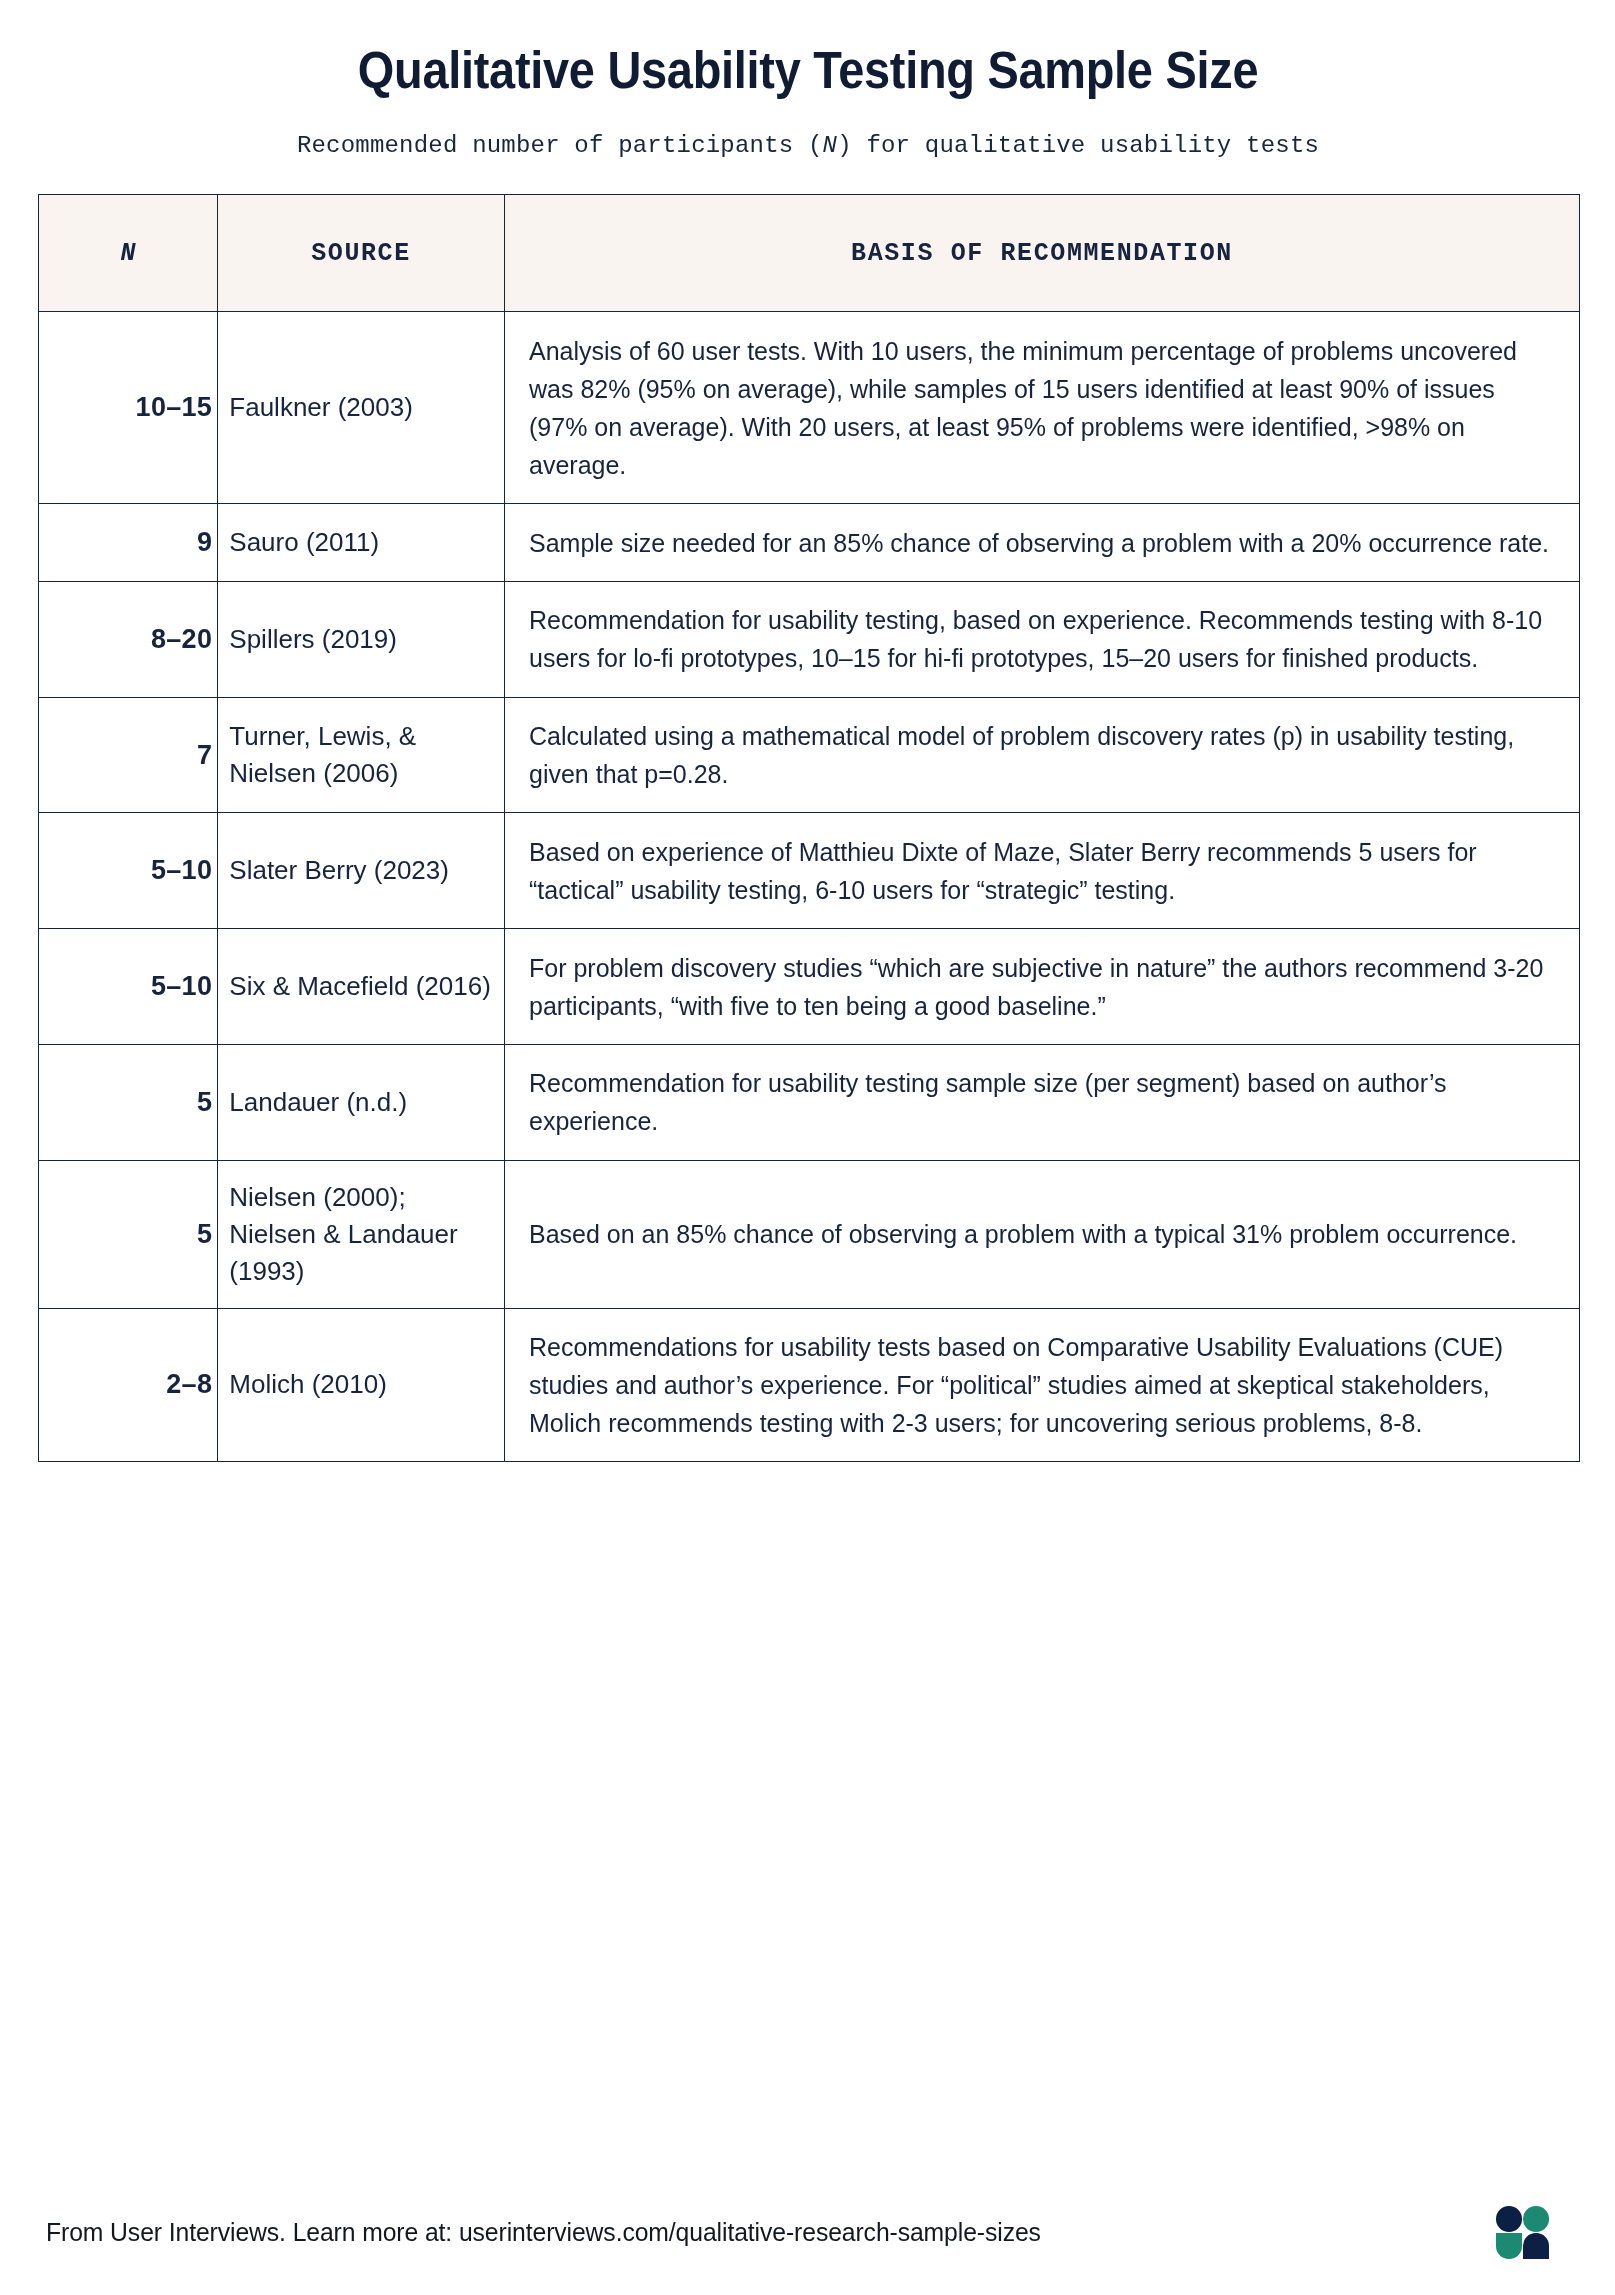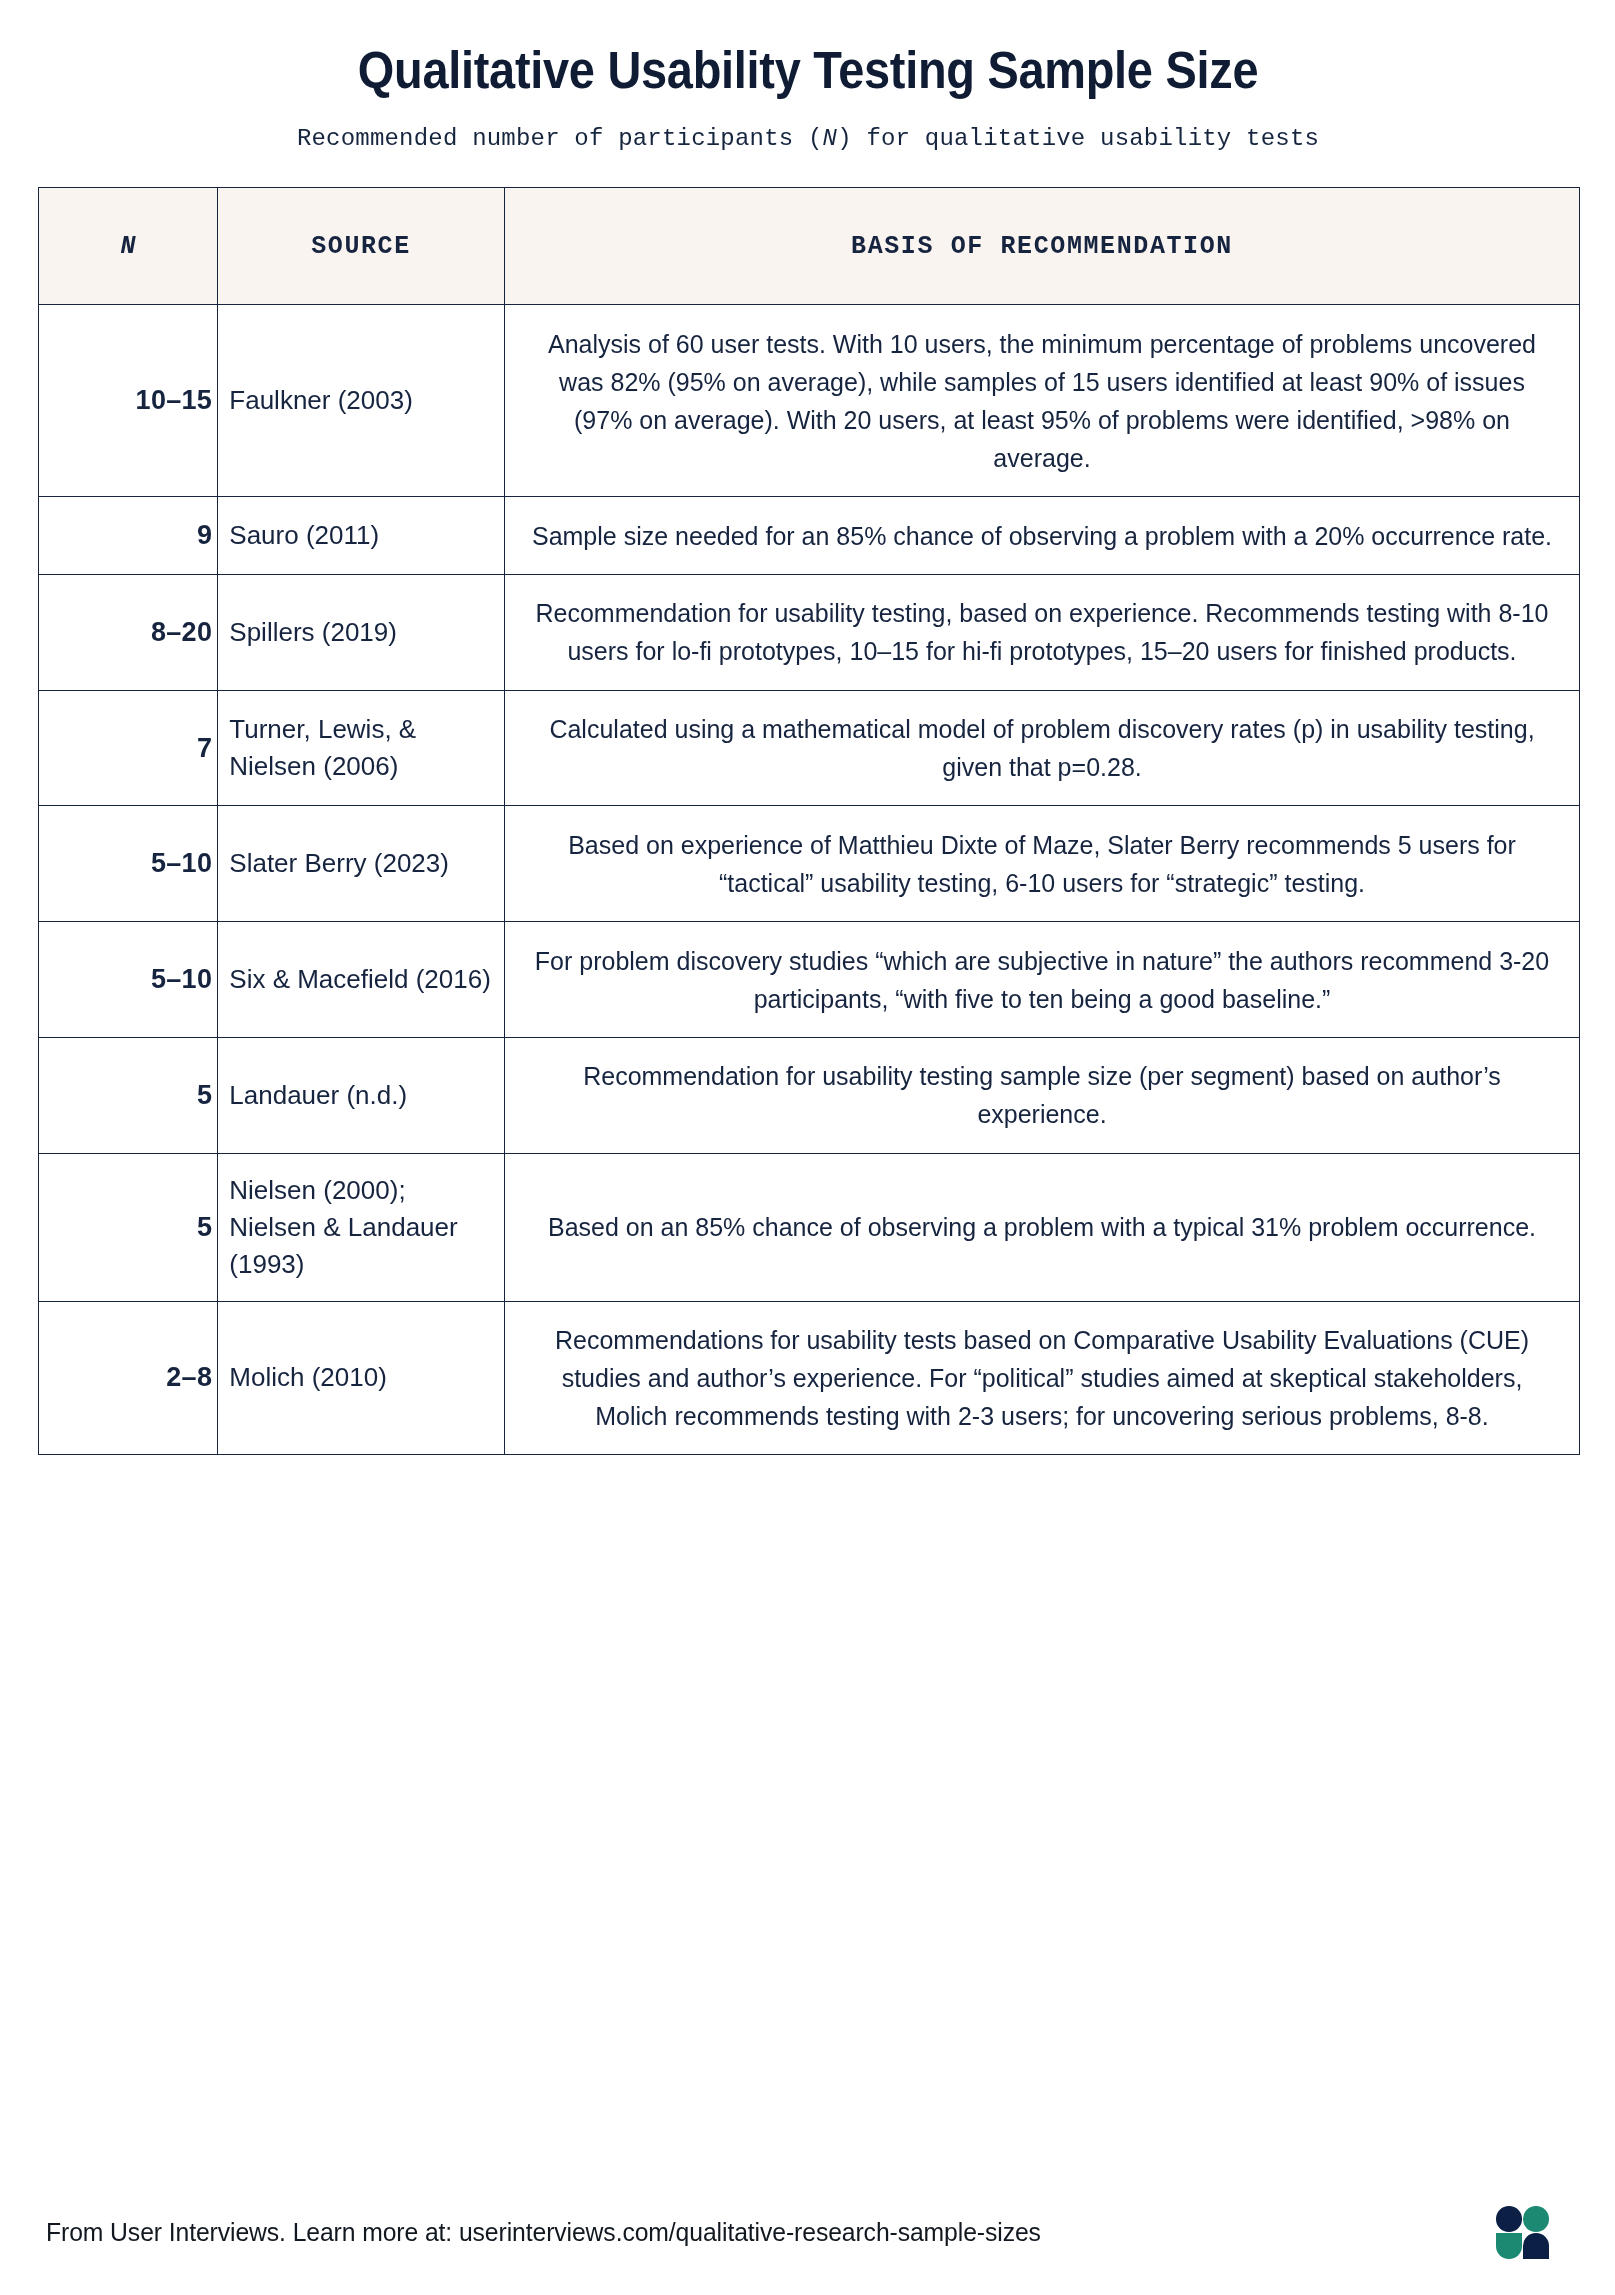--- a/index.html
+++ b/index.html
@@ -35,21 +35,21 @@
     color: #0f1c33;
     margin: 44px 0 0 0;
     line-height: 1.05;
     transform: scaleX(0.92);
   }
   .subtitle {
     text-align: center;
     font-family: "Liberation Mono", monospace;
     font-size: 24px;
     color: #17263f;
-    margin: 27px 0 0 0;
+    margin: 34px 0 0 0;
     line-height: 1.2;
     letter-spacing: 0.2px;
   }
   .subtitle .n-italic {
     font-style: italic;
   }
 
   
   .table-wrap {
     margin-top: 34px;
@@ -98,21 +98,21 @@
     padding: 18px 4.8px;
   }
   td.cell-source {
     text-align: left;
     font-size: 26px;
     line-height: 1.42;
     color: #16243f;
     padding: 18px 11.3px;
   }
   td.cell-basis {
-    text-align: center;
+    text-align: left;
     font-size: 25px;
     line-height: 1.52;
     color: #16243f;
     padding: 19.4px 24px 19.4px 24px;
   }
 
   
   .footer {
     margin-top: auto;
     height: 125px;

